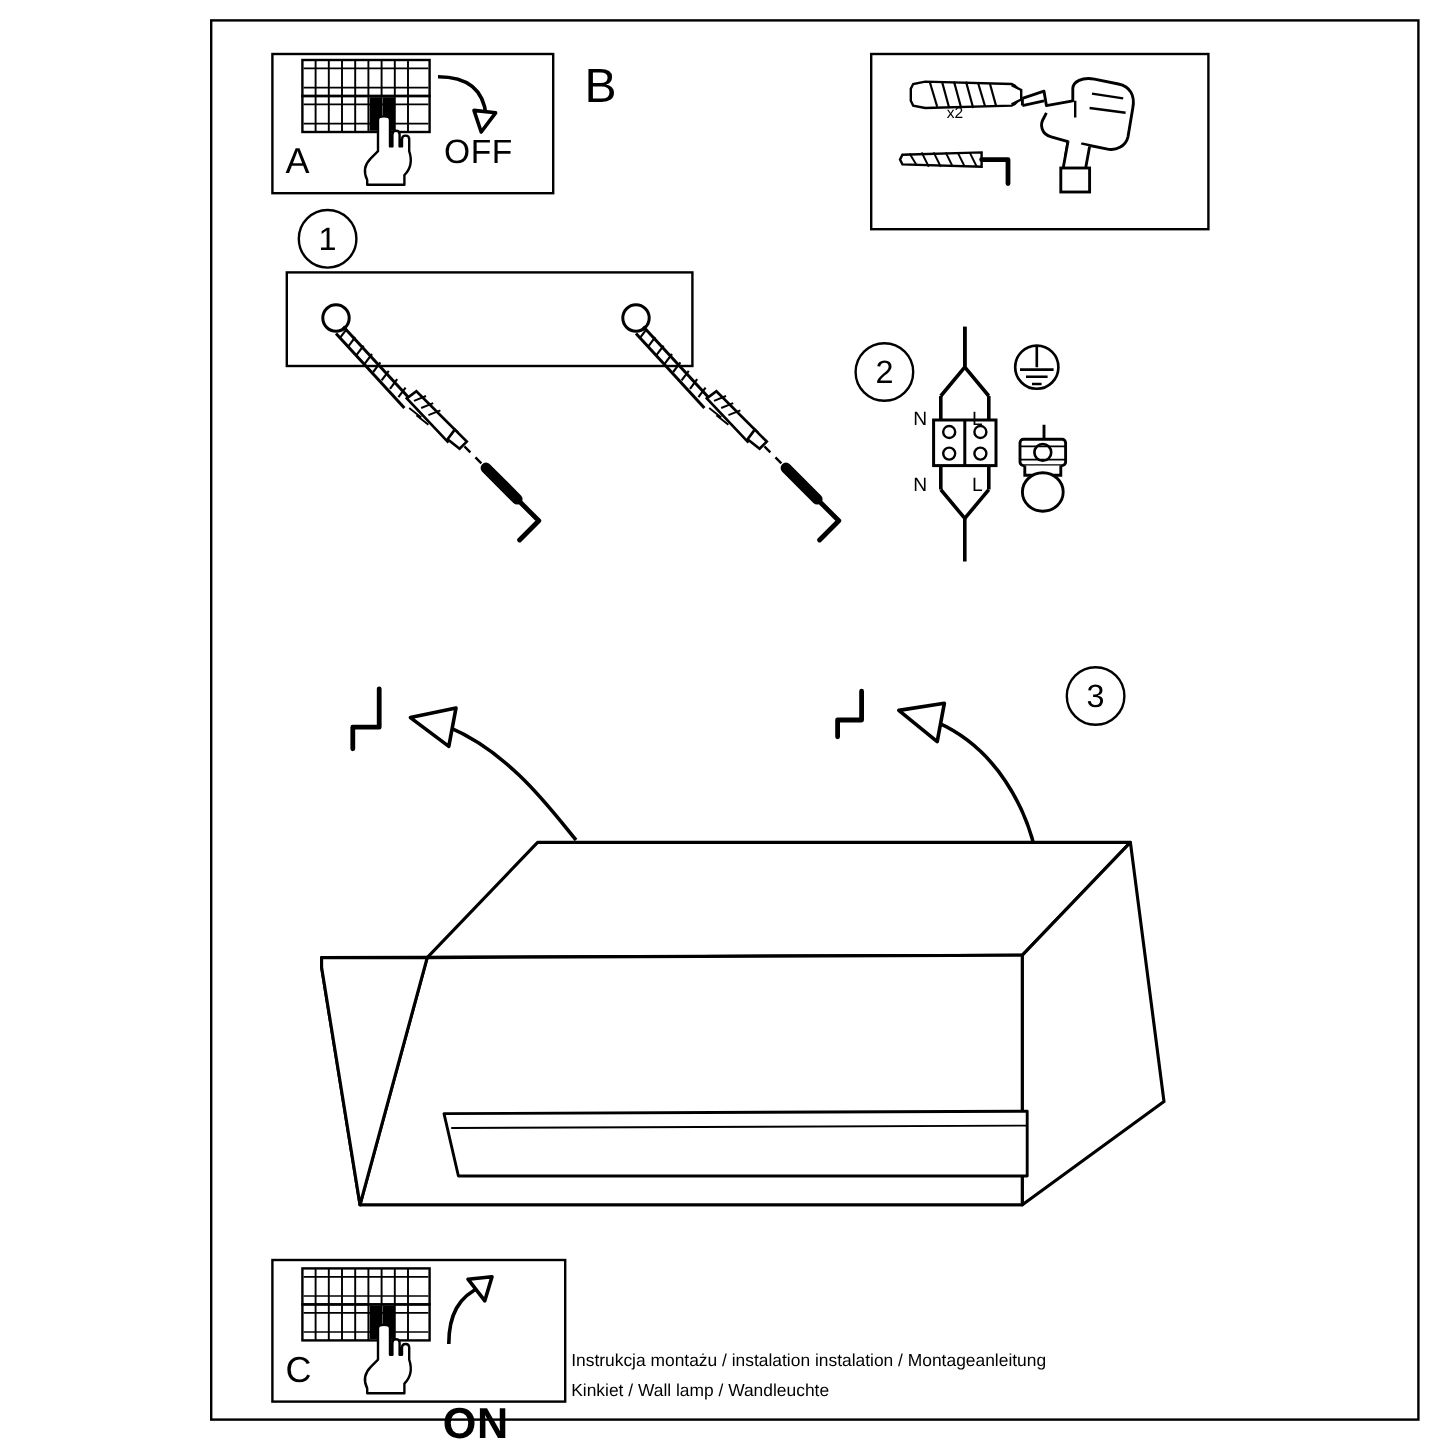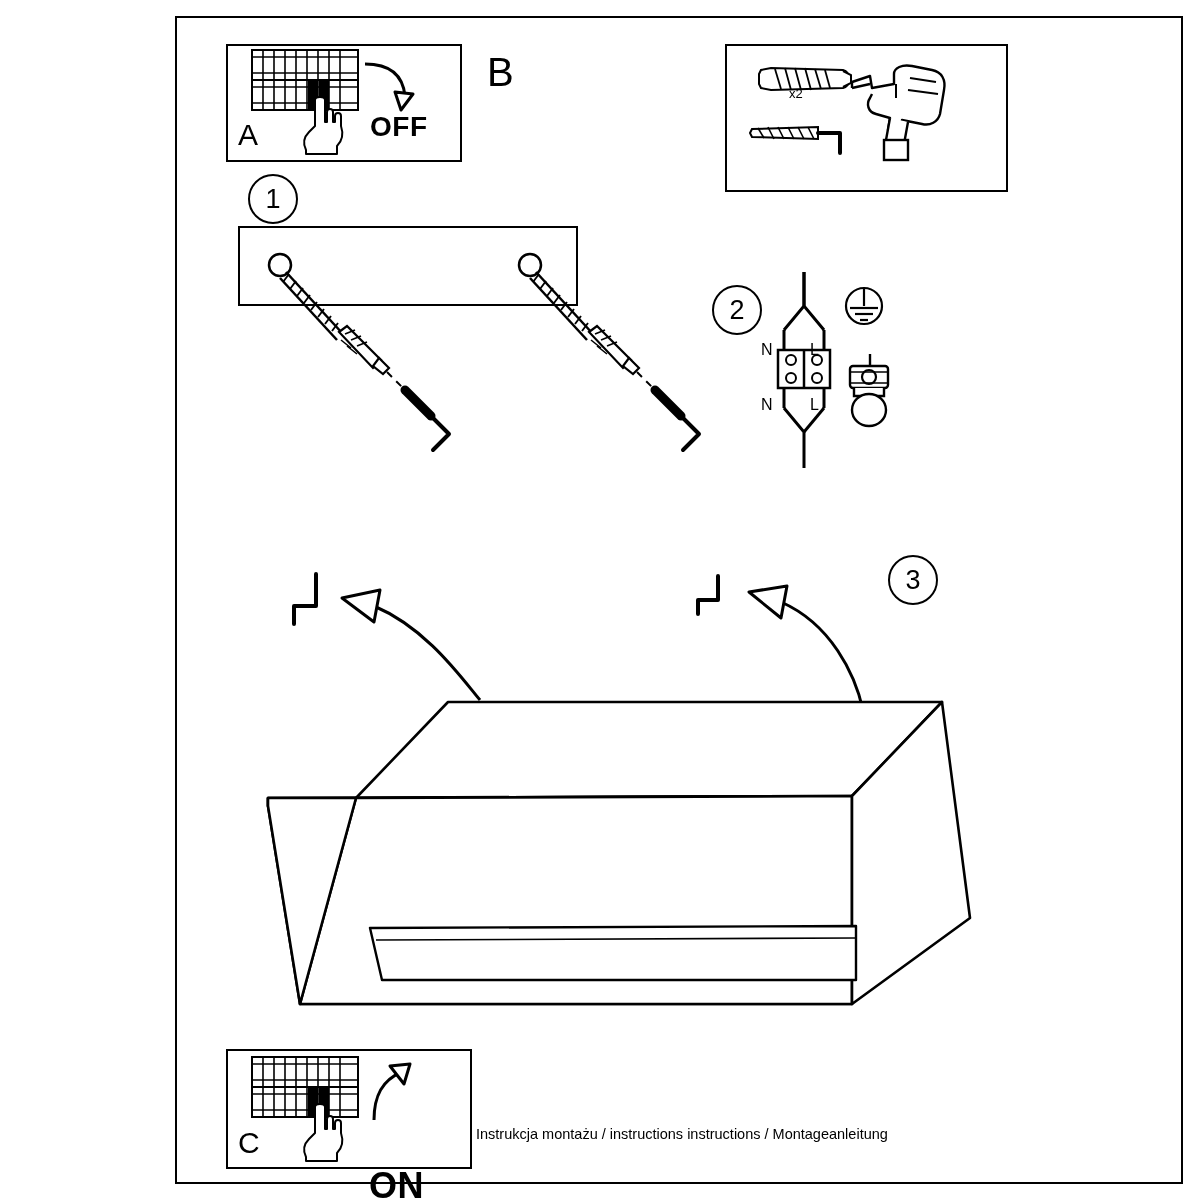--- a/index.html
+++ b/index.html
@@ -30,21 +30,21 @@
     box-sizing: border-box;
   }
   .panel {
     border: 2px solid #000;
     box-sizing: border-box;
     background: #fff;
   }
   
   .panel-a { left: 226px; top: 44px; width: 236px; height: 118px; }
   .label-a { left: 238px; top: 120px; font-size: 30px; line-height: 30px; }
-  .label-off { left: 370px; top: 111px; font-size: 28px; font-weight: bold; letter-spacing: 0.5px; }
+  .label-off { left: 370px; top: 111px; font-size: 28px; font-weight: normal; letter-spacing: 0.5px; }
   
   .label-b { left: 487px; top: 50px; font-size: 40px; font-weight: normal; }
   
   .panel-tools { left: 725px; top: 44px; width: 283px; height: 148px; }
   .x2-label { left: 789px; top: 86px; font-size: 13px; }
   
   .step-circle {
     border: 2px solid #000;
     border-radius: 50%;
     width: 46px;
@@ -401,16 +401,17 @@
     <svg width="60" height="62" viewBox="0 0 60 62">
       <path d="M16 58 C16 34 24 18 44 10" fill="none" stroke="#000" stroke-width="3"></path>
       <path d="M32 4 L52 2 L46 22 Z" fill="#fff" stroke="#000" stroke-width="3" stroke-linejoin="round"></path>
     </svg>
   </div>
 
   <div class="abs label-c">C</div>
   <div class="abs label-on">ON</div>
 
   <div class="abs footer">
-    <div>Instrukcja montażu / instructions instructions / Montageanleitung</div>
+    <div>Instrukcja montażu / instalation instalation / Montageanleitung</div>
+    <div>Kinkiet / Wall lamp / Wandleuchte</div>
   </div>
 
 </div>
 
 </body></html>

